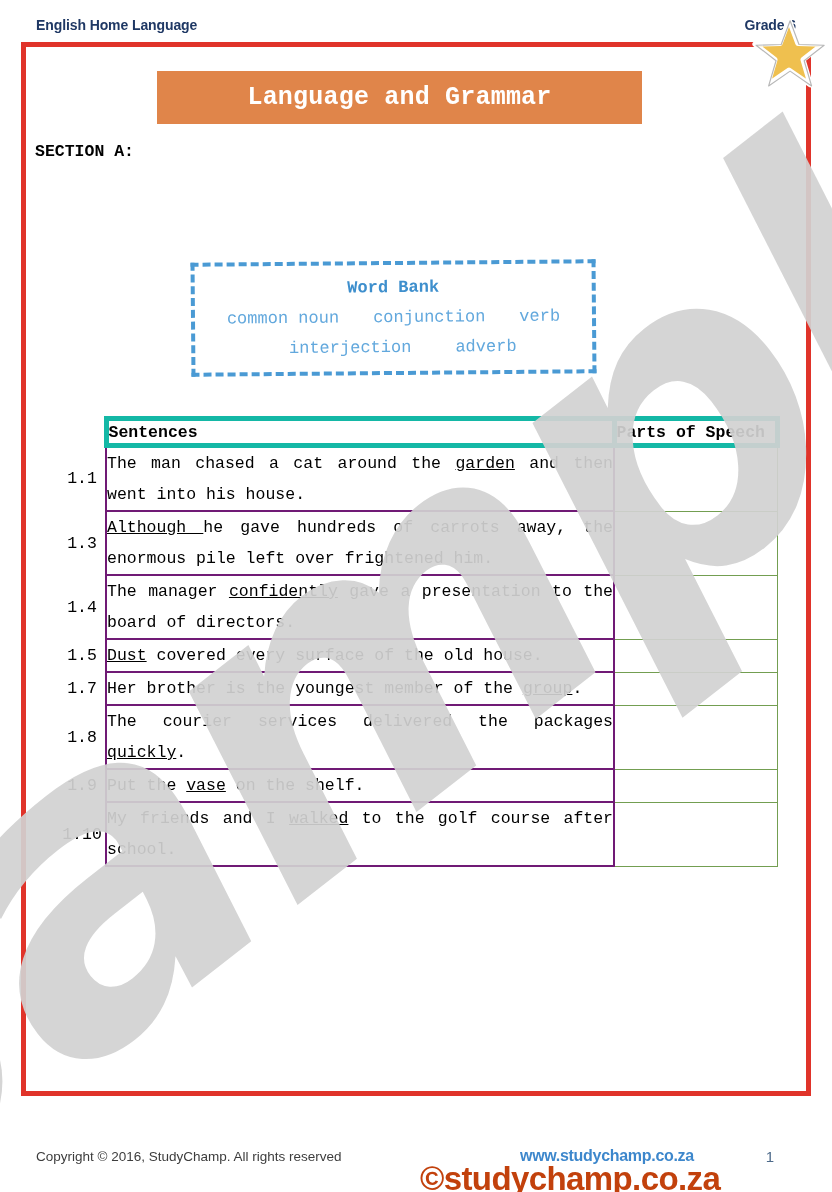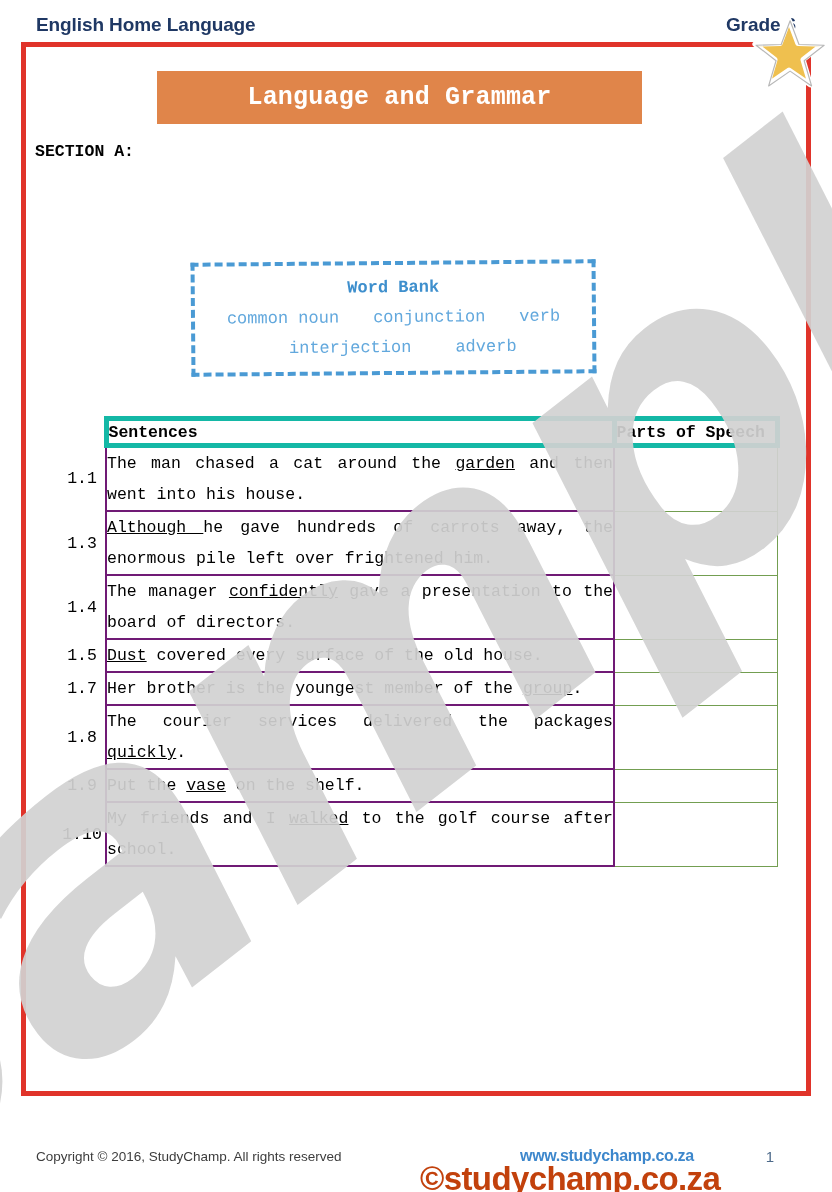--- a/index.html
+++ b/index.html
@@ -22,21 +22,21 @@
     top: 12px;
     left: 36px;
     right: 36px;
     height: 26px;
     display: flex;
     justify-content: space-between;
     align-items: center;
     z-index: 6;
   }
   .header-subject, .header-grade {
-    font-size: 19px;
+    font-size: 14px;
     font-weight: bold;
     color: #1f3864;
     letter-spacing: -0.1px;
     white-space: nowrap;
   }
 
   
   .red-frame {
     position: absolute;
     left: 21px;

